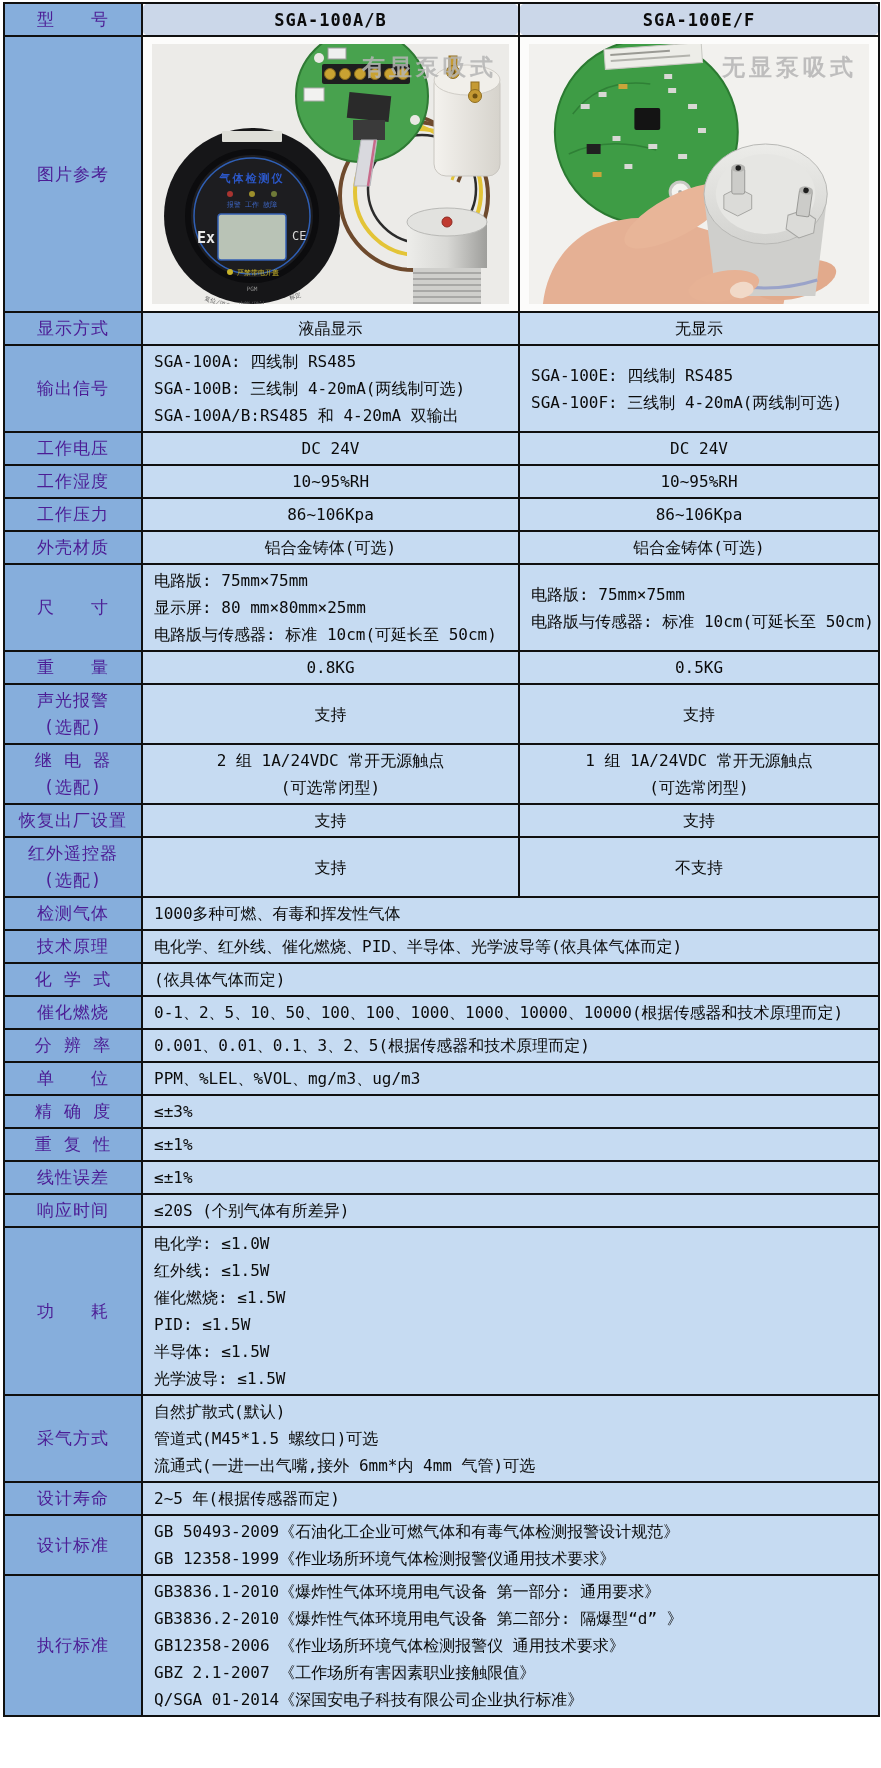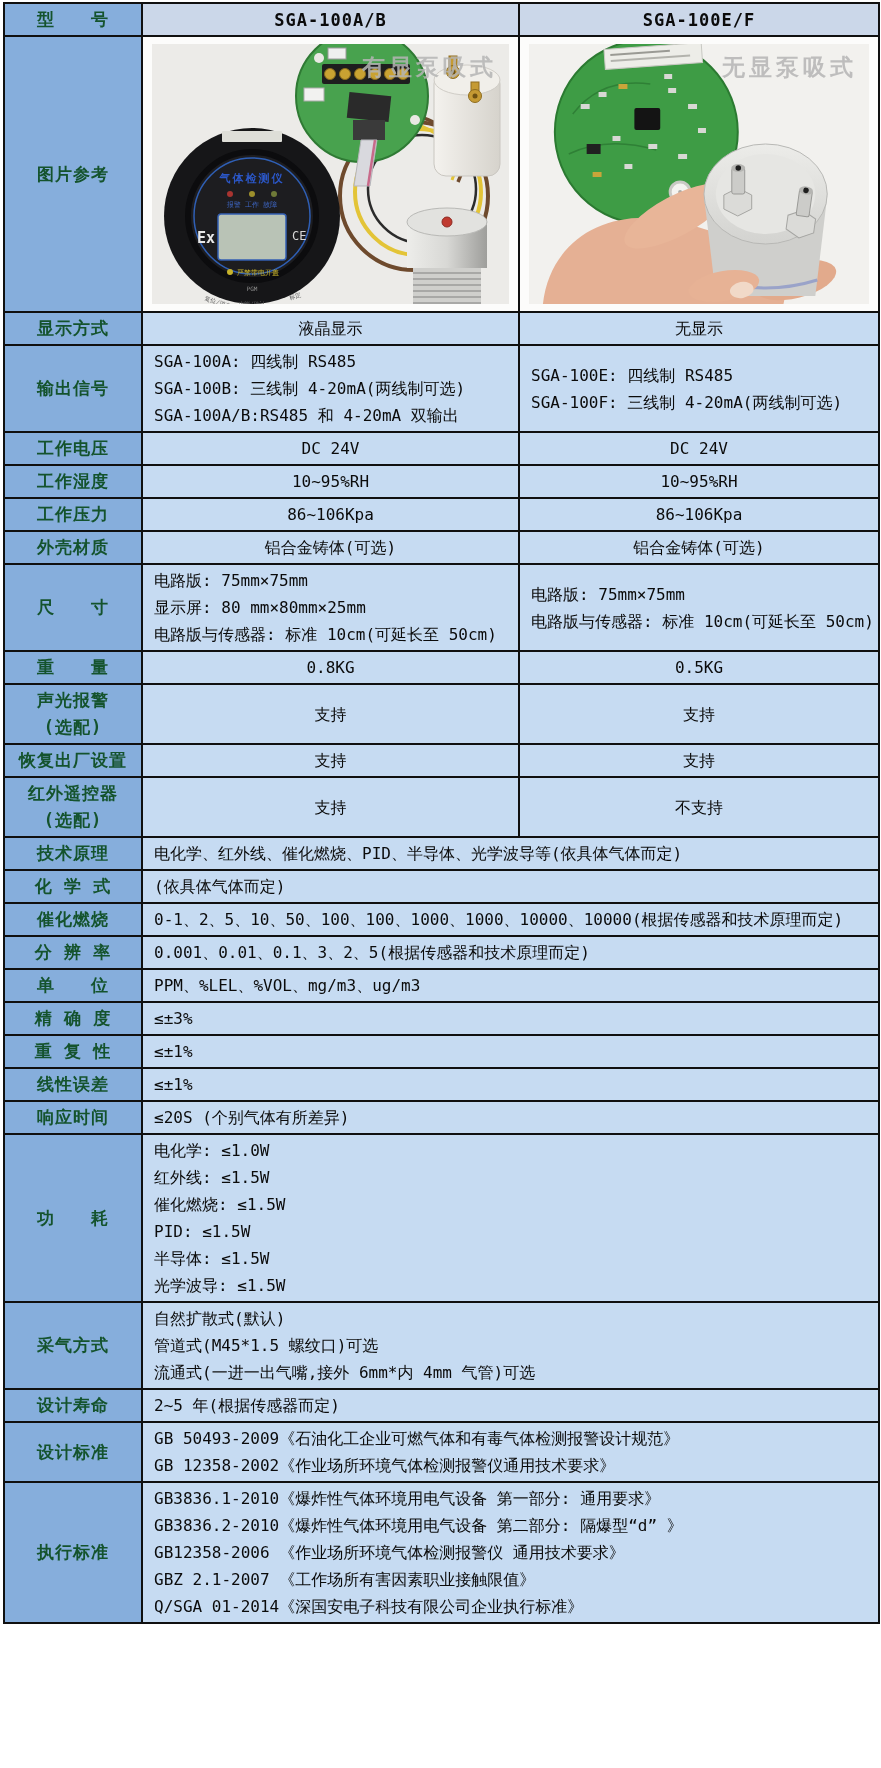--- a/index.html
+++ b/index.html
@@ -1,24 +1,24 @@
 <!DOCTYPE html>
 <html><head>
 <meta charset="utf-8">
 <style>
   html,body{margin:0;padding:0;background:#ffffff;}
   body{width:881px;font-family:"DejaVu Sans Mono","Liberation Mono",monospace;color:#0b0b0b;}
   .sheet{width:875px;margin:2px 0 0 3px;}
   table{border-collapse:collapse;table-layout:fixed;width:875px;}
   th,td{border:2px solid #101010;overflow:hidden;}
-  th.label{background:#86AEDC;font-weight:bold;font-size:17px;text-align:center;
-           padding:2px 1px;letter-spacing:1px;color:#14532d;vertical-align:middle;}
+  th.label{background:#86AEDC;font-weight:normal;font-size:17px;text-align:center;
+           padding:2px 1px;letter-spacing:1px;color:#4c1d95;vertical-align:middle;}
   th.label div{line-height:27px;}
   .header-row th{height:27px;}
-  .header-row th.model{background:#CBD7E9;font-weight:bold;font-size:17px;letter-spacing:1px;}
+  .header-row th.model{background:#CBD7E9;font-weight:bold;font-size:17px;letter-spacing:1px;border-radius:8px;}
   td.cell{background:#C6DBF2;font-size:16px;padding:2px 18px;vertical-align:middle;}
   td.cell .line{line-height:27px;white-space:nowrap;}
   td.cell.center{text-align:center;}
   td.cell.left{text-align:left;padding-left:11px;}
   td.photo-cell{background:#FCFCFB;padding:4px 9px;height:266px;}
   .photo-wrap{position:relative;height:260px;overflow:hidden;}
   .photo-wrap svg{display:block;width:100%;height:100%;}
   .watermark{position:absolute;top:8px;right:12px;font-size:23px;font-weight:bold;
              color:#B5B5B5;letter-spacing:4px;opacity:.85;}
 </style>
@@ -287,39 +287,61 @@
           </th>
           <td class="cell center">
             <div class="line">支持</div>
           </td>
           <td class="cell center">
             <div class="line">支持</div>
           </td>
         </tr>
         <tr>
           <th class="label">
+            <div>继 电 器</div>
+            <div>(选配)</div>
+          </th>
+          <td class="cell center">
+            <div class="line">2 组 1A/24VDC 常开无源触点</div>
+            <div class="line">(可选常闭型)</div>
+          </td>
+          <td class="cell center">
+            <div class="line">1 组 1A/24VDC 常开无源触点</div>
+            <div class="line">(可选常闭型)</div>
+          </td>
+        </tr>
+        <tr>
+          <th class="label">
             <div>恢复出厂设置</div>
           </th>
           <td class="cell center">
             <div class="line">支持</div>
           </td>
           <td class="cell center">
             <div class="line">支持</div>
           </td>
         </tr>
         <tr>
           <th class="label">
             <div>红外遥控器</div>
             <div>(选配)</div>
           </th>
           <td class="cell center">
             <div class="line">支持</div>
           </td>
           <td class="cell center">
             <div class="line">不支持</div>
+          </td>
+        </tr>
+        <tr>
+          <th class="label">
+            <div>检测气体</div>
+          </th>
+          <td class="cell left" colspan="2">
+            <div class="line">1000多种可燃、有毒和挥发性气体</div>
           </td>
         </tr>
         <tr>
           <th class="label">
             <div>技术原理</div>
           </th>
           <td class="cell left" colspan="2">
             <div class="line">电化学、红外线、催化燃烧、PID、半导体、光学波导等(依具体气体而定)</div>
           </td>
         </tr>
@@ -417,21 +439,21 @@
           <td class="cell left" colspan="2">
             <div class="line">2~5 年(根据传感器而定)</div>
           </td>
         </tr>
         <tr>
           <th class="label">
             <div>设计标准</div>
           </th>
           <td class="cell left" colspan="2">
             <div class="line">GB 50493-2009《石油化工企业可燃气体和有毒气体检测报警设计规范》</div>
-            <div class="line">GB 12358-2002《作业场所环境气体检测报警仪通用技术要求》</div>
+            <div class="line">GB 12358-1999《作业场所环境气体检测报警仪通用技术要求》</div>
           </td>
         </tr>
         <tr>
           <th class="label">
             <div>执行标准</div>
           </th>
           <td class="cell left" colspan="2">
             <div class="line">GB3836.1-2010《爆炸性气体环境用电气设备 第一部分: 通用要求》</div>
             <div class="line">GB3836.2-2010《爆炸性气体环境用电气设备 第二部分: 隔爆型“d” 》</div>
             <div class="line">GB12358-2006 《作业场所环境气体检测报警仪 通用技术要求》</div>

